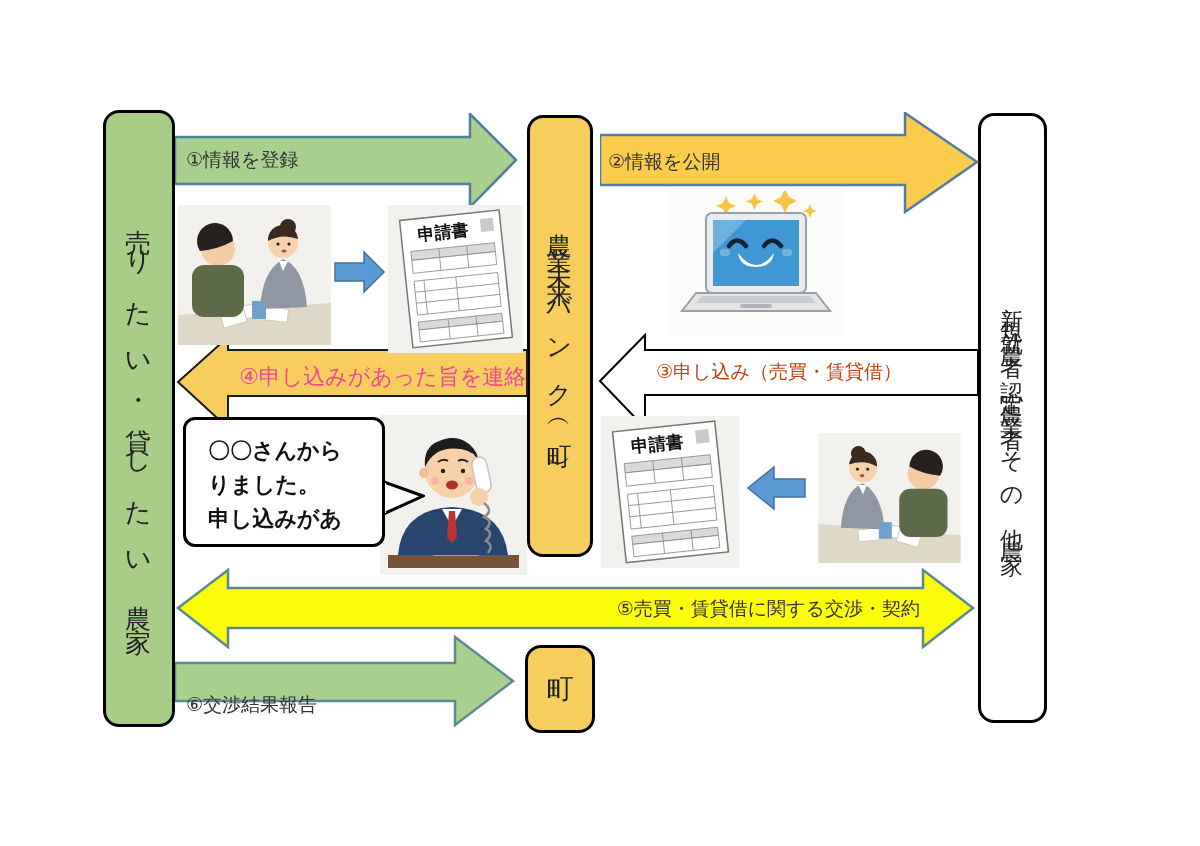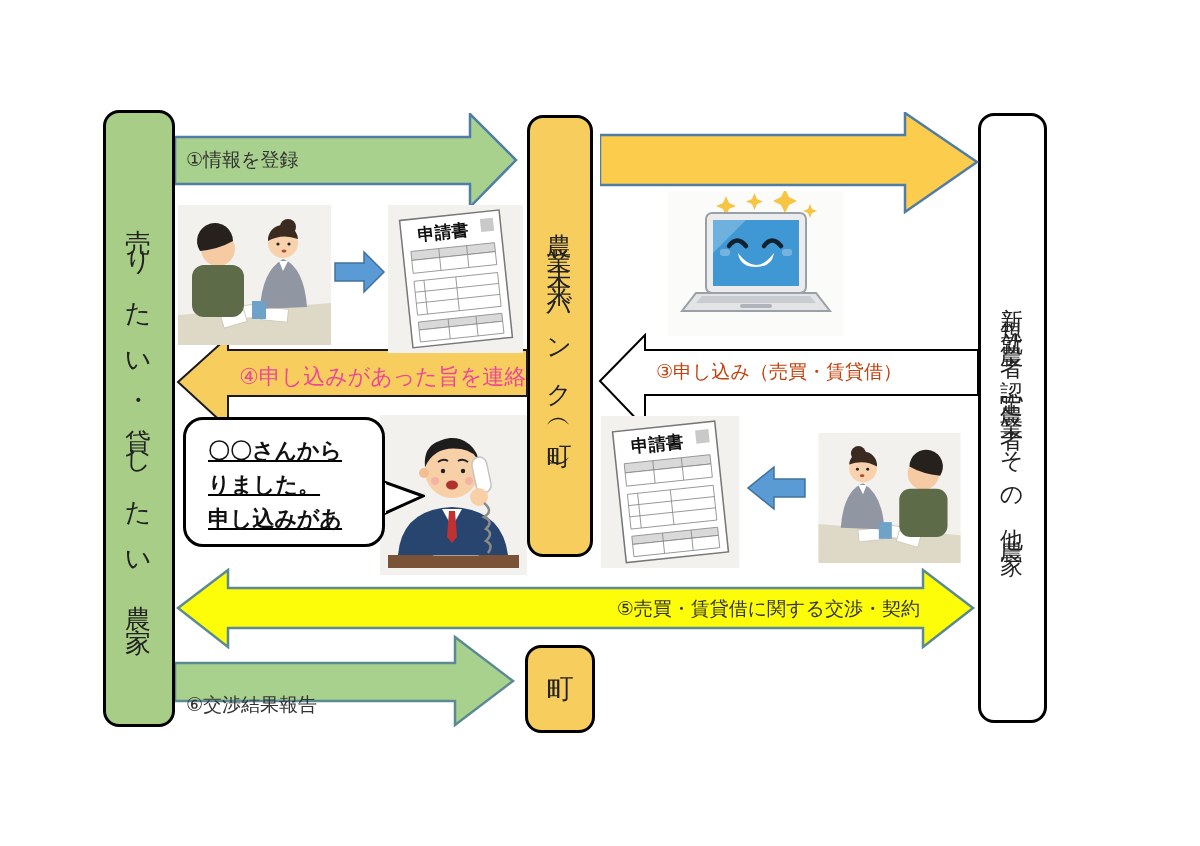--- a/index.html
+++ b/index.html
@@ -20,22 +20,22 @@
   .box-town .htext{font-size:27px;color:#222;}
   
   .arrow{position:absolute;}
   .arrow svg{display:block;}
   .alabel{position:absolute;font-size:19px;color:#333;white-space:nowrap;}
   .alabel.center{text-align:right;}
   
   .illu{position:absolute;}
   
   .bubble{position:absolute;left:183px;top:417px;width:202px;height:130px;
-    background:#fff;border:3px solid #000;border-radius:20px;box-sizing:border-box;
-    padding:14px 0 0 22px;z-index:3;text-decoration:underline;}
+    background:#fff;border:3px solid #000;border-radius:12px;box-sizing:border-box;
+    padding:14px 0 0 22px;z-index:3;}
   .bubble .bline{font-size:22px;font-weight:bold;color:#111;line-height:34px;}
   .bubble-tail{position:absolute;left:381px;top:478px;z-index:2;}
 </style>
 </head>
 <body>
 
 <div class="canvas">
 
   <div class="vbox box-left">
     <span class="vtext">売りたい・貸したい農家</span>
@@ -55,20 +55,21 @@
       <polygon points="0,24 295,24 295,1 341,47 295,94 295,71 0,71" fill="#a9d18e" stroke="#507da6" stroke-width="2.5"></polygon>
     </svg>
   </div>
   <div class="alabel" style="left:186px;top:147px;">①情報を登録</div>
 
   <div class="arrow" style="left:600px;top:112px;">
     <svg width="380" height="102" viewBox="0 0 380 102">
       <polygon points="0,23 305,23 305,1 377,50 305,100 305,73 0,73" fill="#fccc4d" stroke="#507da6" stroke-width="2.5"></polygon>
     </svg>
   </div>
+  <div class="alabel" style="left:608px;top:149px;">②情報を公開</div>
 
   <div class="arrow" style="left:598px;top:333px;">
     <svg width="382" height="97" viewBox="0 0 382 97">
       <polygon points="2,48 47,2 47,17 380,17 380,62 47,62 47,95" fill="#ffffff" stroke="#000000" stroke-width="2"></polygon>
     </svg>
   </div>
   <div class="alabel" style="left:656px;top:359px;color:#c2410c;">③申し込み（売買・賃貸借）</div>
 
   <div class="arrow" style="left:176px;top:335px;">
     <svg width="353" height="95" viewBox="0 0 353 95">

